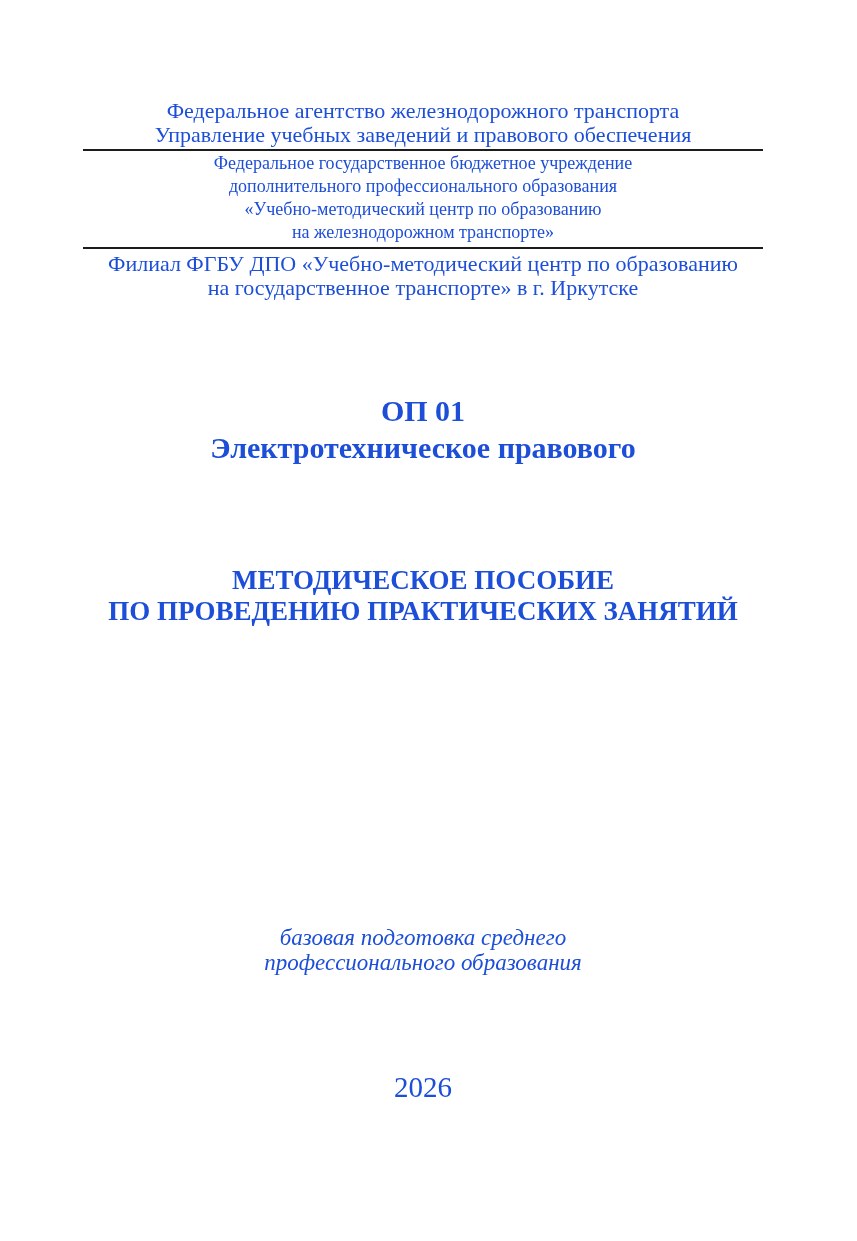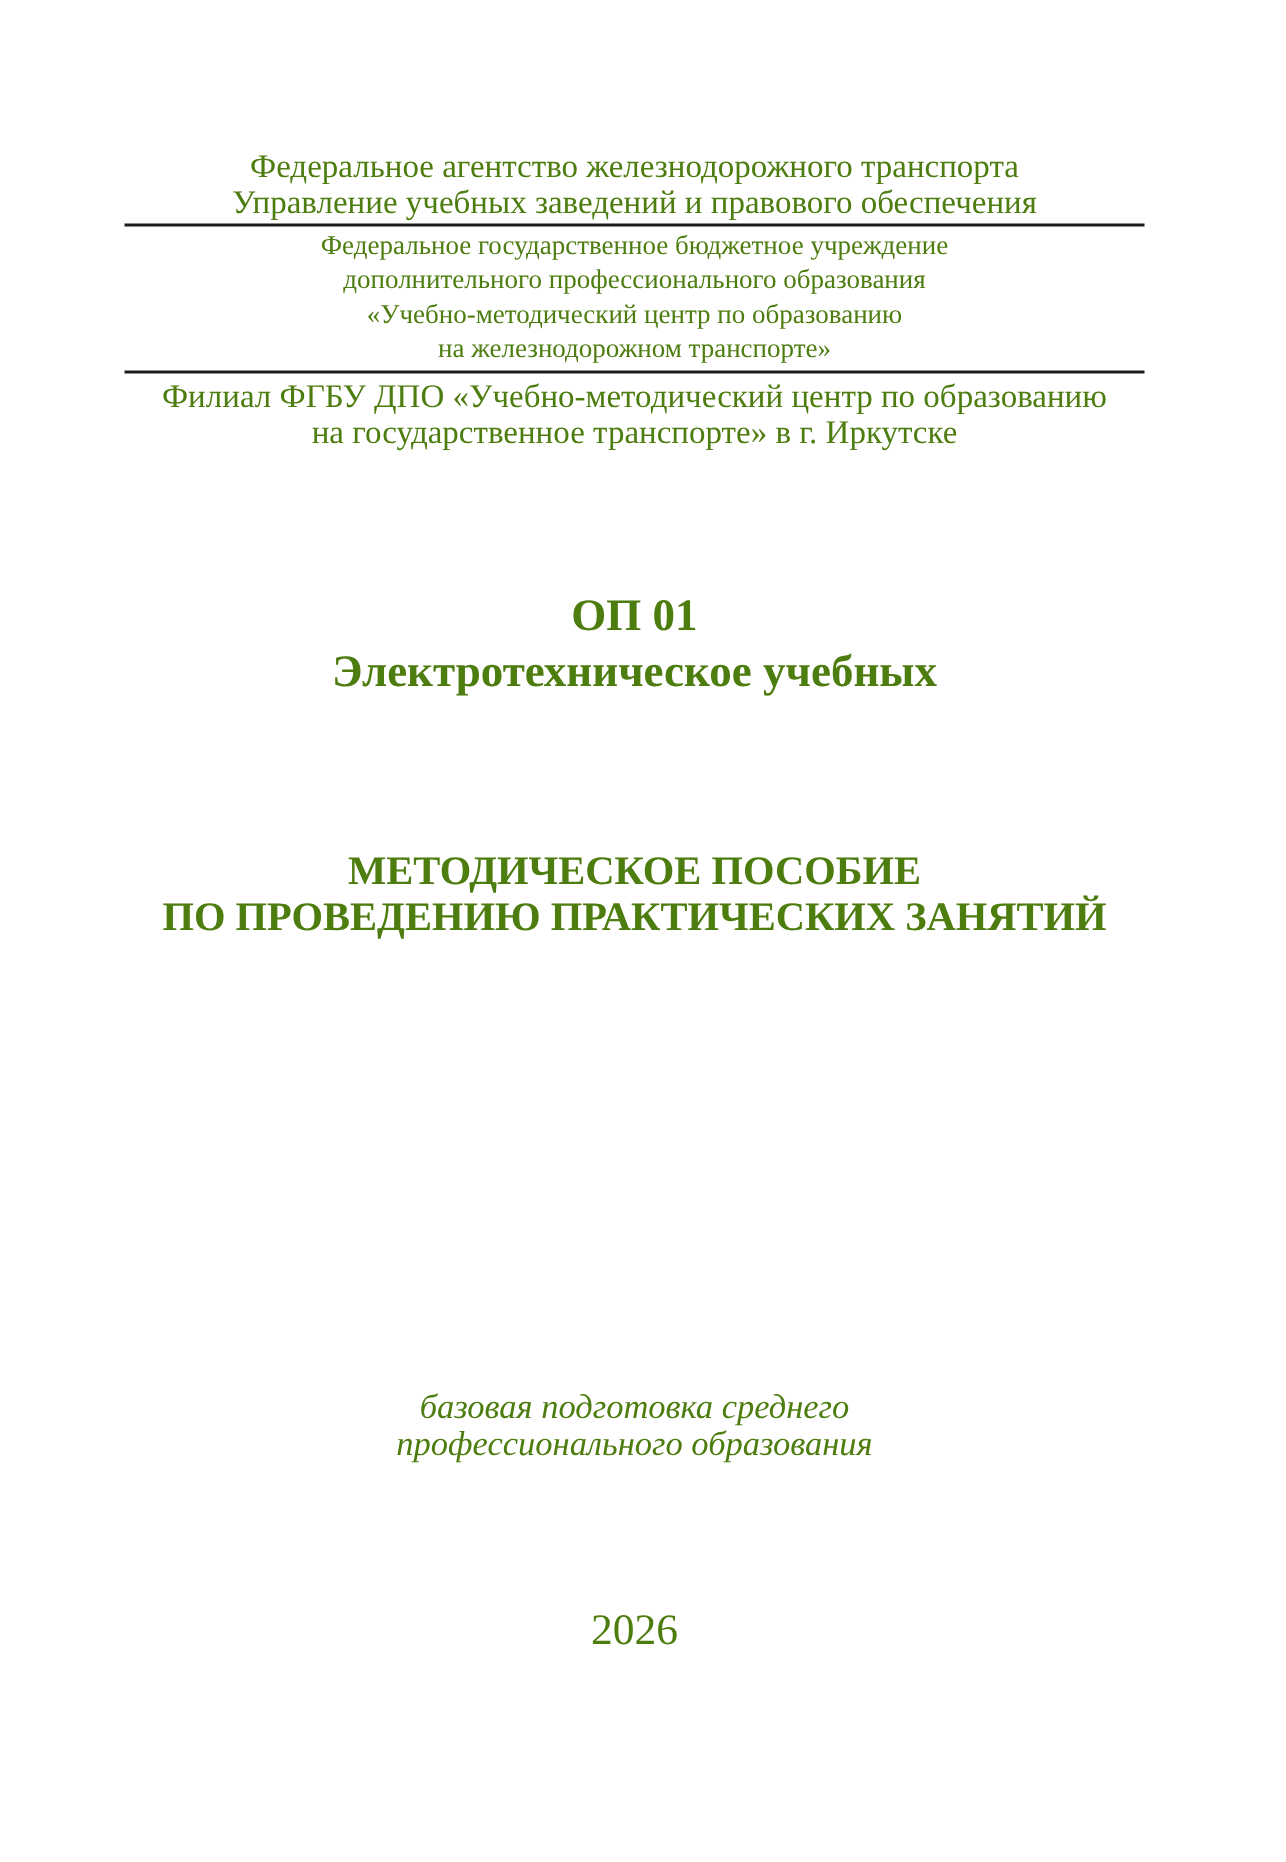--- a/index.html
+++ b/index.html
@@ -7,21 +7,21 @@
     padding: 0;
     background: #ffffff;
   }
   .page {
     position: relative;
     width: 857px;
     height: 1241px;
     background: #ffffff;
     overflow: hidden;
     font-family: "Liberation Serif", "DejaVu Serif", serif;
-    color: #4d7c0f;
+    color: #1d4ed8;
   }
   .content {
     position: absolute;
     left: 83px;
     top: 0;
     width: 680px;
     height: 100%;
   }
   .block {
     position: absolute;
@@ -106,21 +106,21 @@
 
     <div class="rule rule-2"></div>
 
     <div class="block branch">
       <div>Филиал ФГБУ ДПО «Учебно-методический центр по образованию</div>
       <div>на государственное транспорте» в г. Иркутске</div>
     </div>
 
     <div class="block course-title">
       <div>ОП 01</div>
-      <div>Электротехническое учебных</div>
+      <div>Электротехническое правового</div>
     </div>
 
     <div class="block doc-type">
       <div>МЕТОДИЧЕСКОЕ ПОСОБИЕ</div>
       <div>ПО ПРОВЕДЕНИЮ ПРАКТИЧЕСКИХ ЗАНЯТИЙ</div>
     </div>
 
 
     <div class="block preparation">
       <div>базовая подготовка среднего</div>

